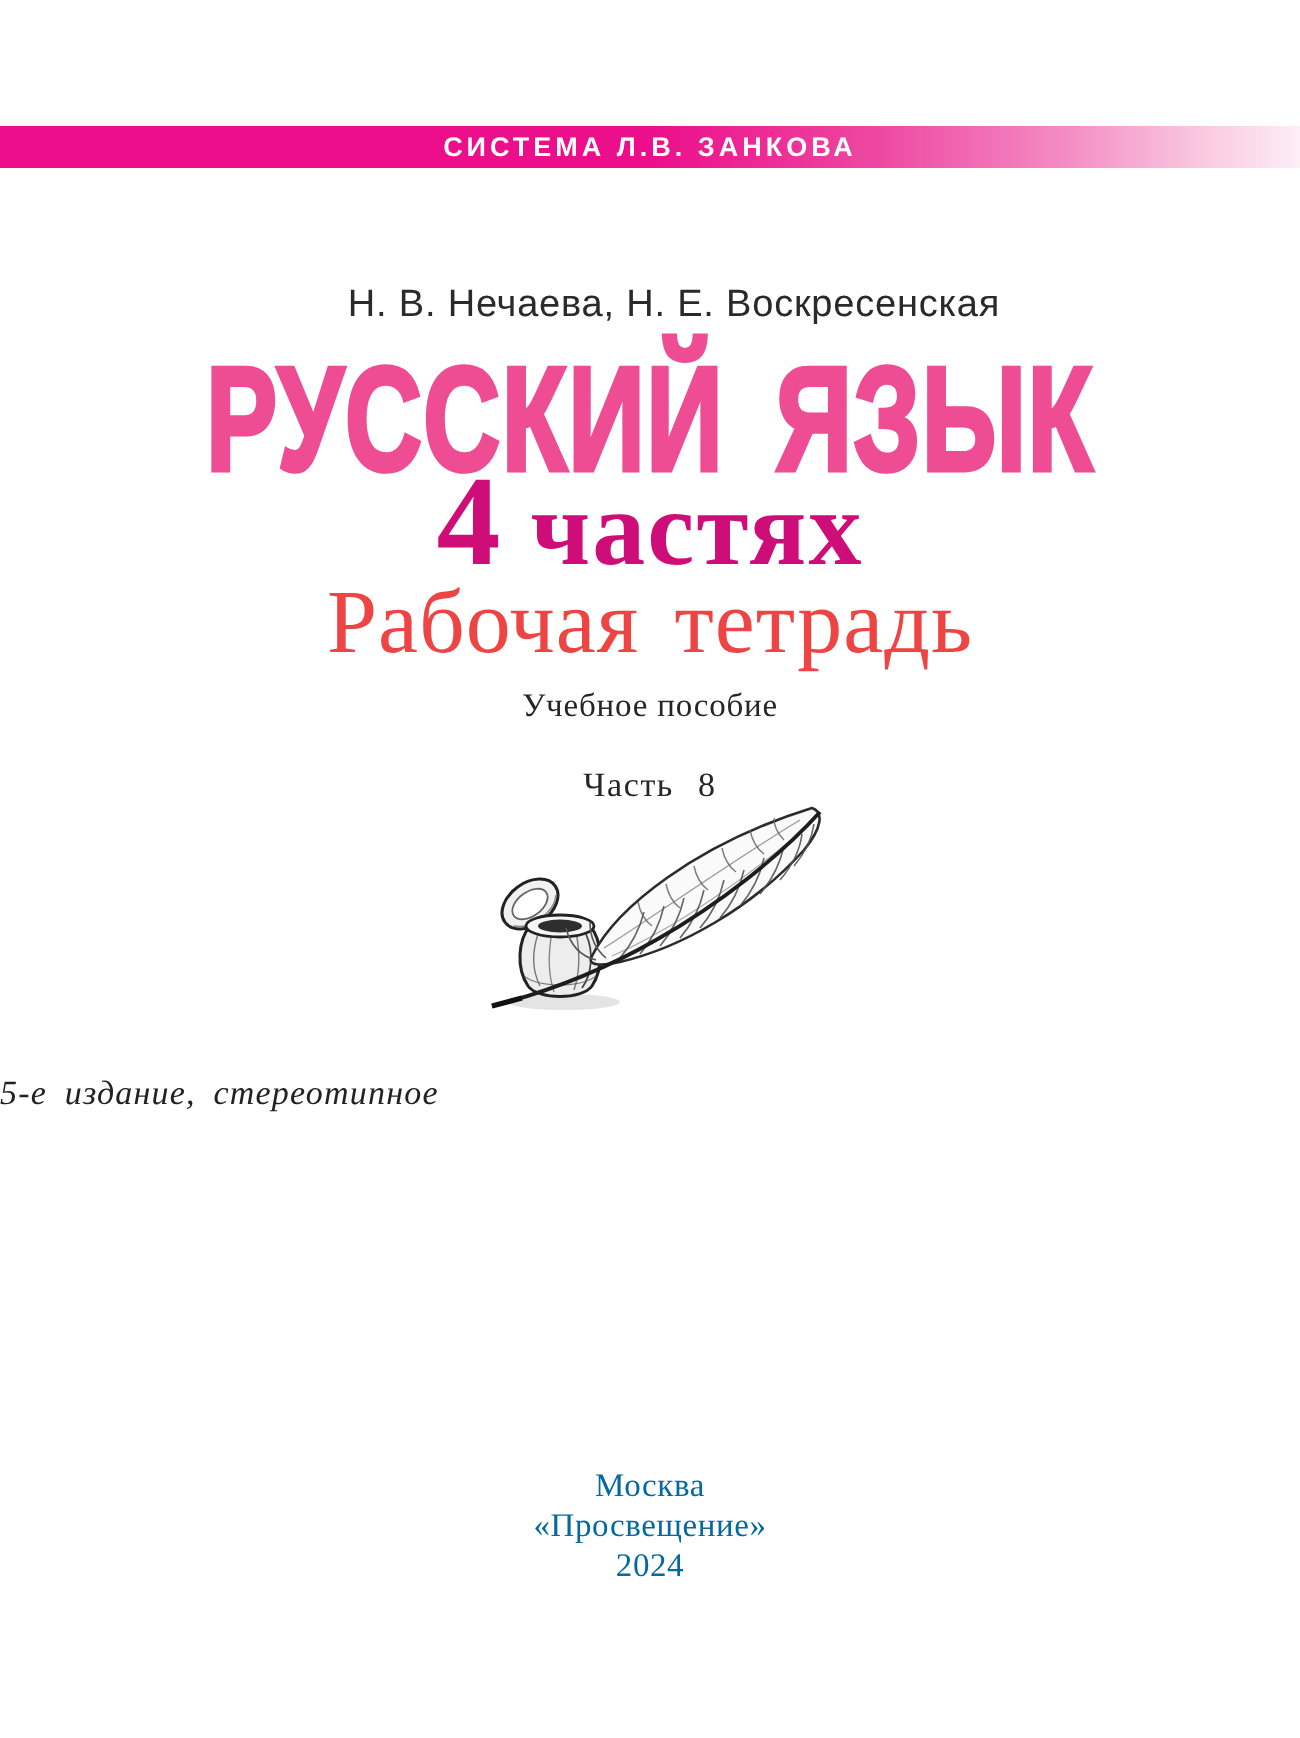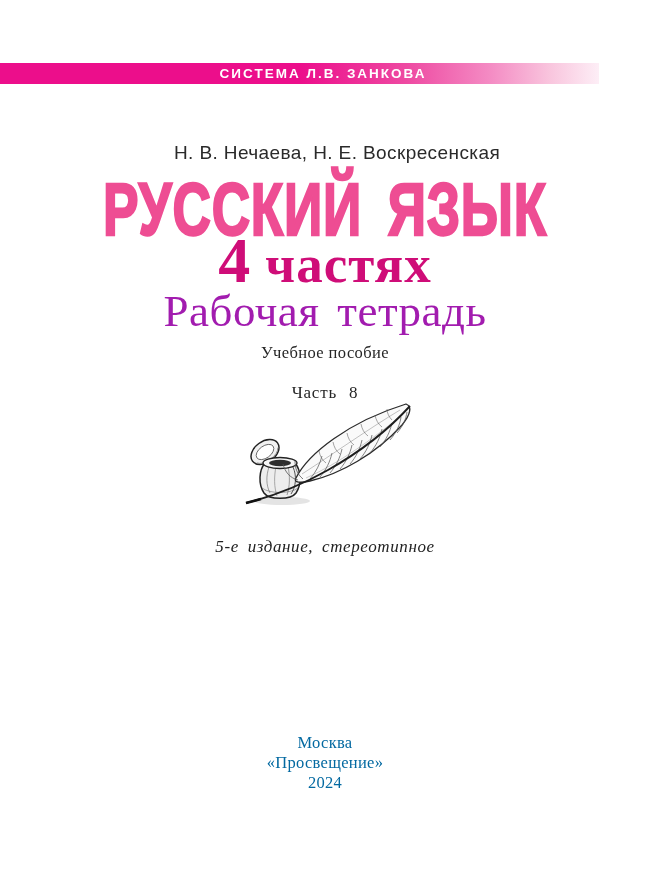--- a/index.html
+++ b/index.html
@@ -10,27 +10,26 @@
     position: relative;
     overflow: hidden;
   }
   .page {
     position: absolute; inset: 0;
     background: #ffffff;
   }
   
   .banner {
     position: absolute; left: 0; top: 63px;
-    width: 552px; height: 21px;
+    width: 650px; height: 21px;
     background: linear-gradient(90deg,
       #ec0e8b 0%, #ec0e8b 50%,
       #ee4aa2 68%, #f48cc4 82%,
       #f9c6de 92%, #fdeef6 100%);
     text-align: center;
-    padding-left: 47px;
   }
   .banner-text {
     display: inline-block;
     line-height: 21px;
     color: #ffffff;
     font-size: 13.5px;
     font-weight: bold;
     letter-spacing: 2px;
     font-family: "Liberation Sans", sans-serif;
   }
@@ -81,21 +80,21 @@
   }
   
   .subtitle {
     position: absolute; left: 0; top: 289px; width: 650px;
     text-align: center;
     font-family: "Liberation Serif", serif;
     font-size: 45px;
     line-height: 1;
     letter-spacing: 0.5px;
     word-spacing: 6px;
-    color: #a21caf;
+    color: #ef4444;
   }
   
   .info {
     position: absolute; left: 0; width: 650px;
     text-align: center;
     line-height: 1.1;
     color: #262626;
   }
   .info-1 {
     top: 344px;
@@ -118,21 +117,20 @@
     word-spacing: 7px;
   }
   
   .quill {
     position: absolute; left: 240px; top: 400px;
     width: 180px; height: 110px;
   }
   
   .edition-note {
     position: absolute; left: 0; top: 537px; width: 650px;
-    text-align: center;
     font-family: "Liberation Serif", serif;
     font-style: italic;
     font-size: 17px;
     letter-spacing: 0.6px;
     word-spacing: 4px;
     color: #222222;
   }
   
   .imprint {
     position: absolute; left: 0; top: 733px; width: 650px;

